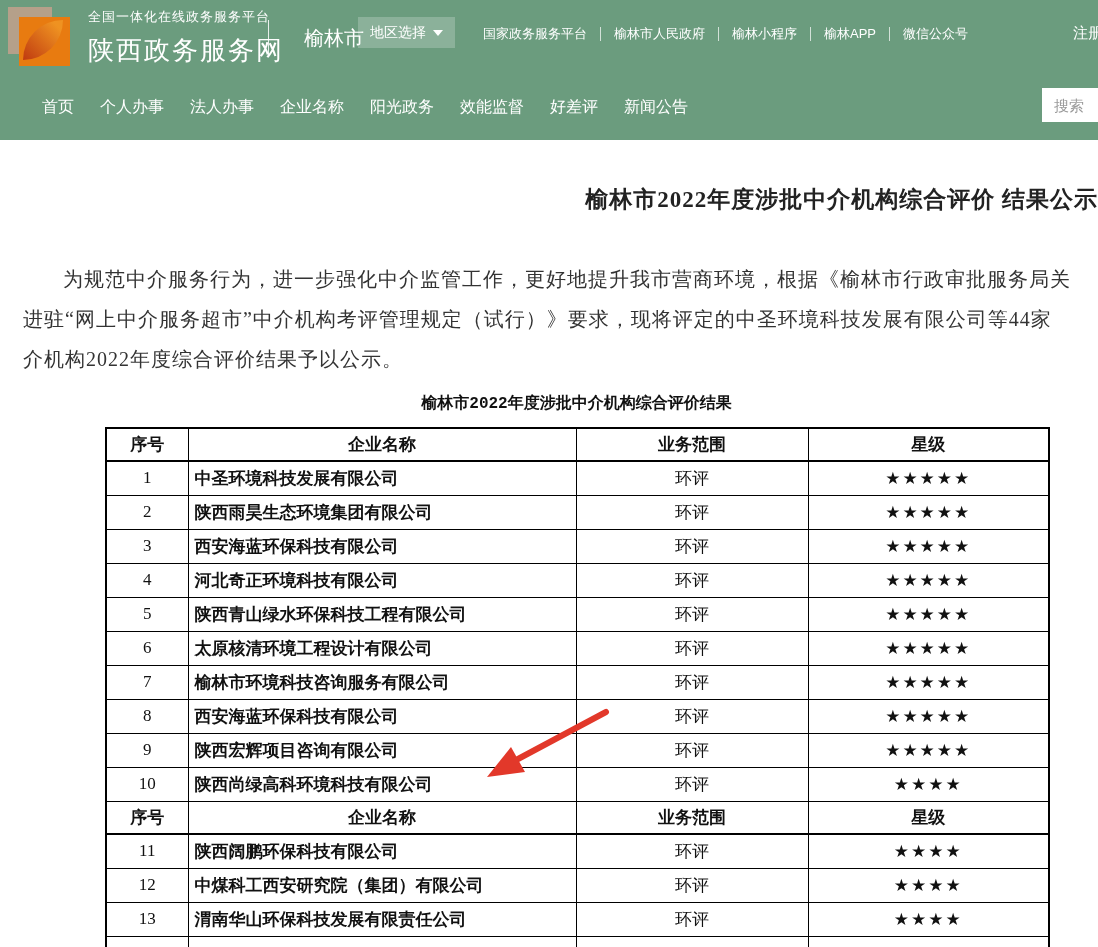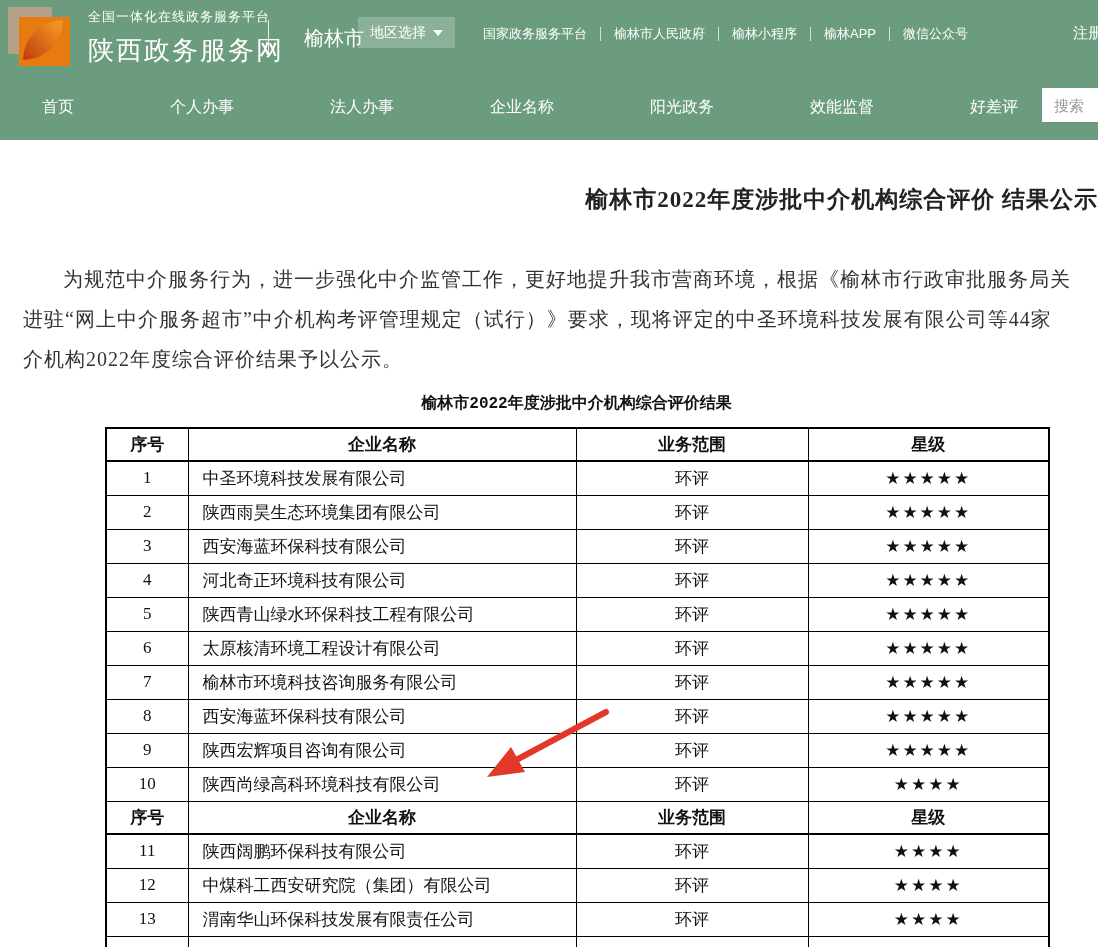--- a/index.html
+++ b/index.html
@@ -36,21 +36,21 @@
     display:flex;align-items:center;gap:7px;cursor:pointer;
     font-family:"Liberation Sans",sans-serif;
   }
   .caret{width:0;height:0;border-left:5px solid transparent;border-right:5px solid transparent;border-top:6px solid #fff;display:inline-block;}
   .toplinks{position:absolute;right:130px;top:25px;display:flex;align-items:center;font-size:13px;white-space:nowrap;}
   .toplinks a{color:#fff;text-decoration:none;}
   .tsep{width:1px;height:14px;background:rgba(255,255,255,.7);margin:0 13px;}
   .register{position:absolute;left:1073px;top:24px;font-size:15px;color:#fff;text-decoration:none;white-space:nowrap;}
 
   
-  .mainnav{position:relative;height:65px;background:var(--green);display:flex;align-items:center;gap:96px;padding-left:42px;}
+  .mainnav{position:relative;height:65px;background:var(--green);display:flex;align-items:center;gap:26px;padding-left:42px;}
   .nav-item{color:#fff;font-size:16px;text-decoration:none;white-space:nowrap;}
   .search-box{
     position:absolute;left:1042px;top:13px;width:120px;height:34px;
     border:none;background:#fff;padding:0 12px;font-size:15px;color:#444;
     font-family:"Liberation Sans",sans-serif;
   }
   .search-box::placeholder{color:#9a9a9a;}
 
   
   .article{position:relative;color:var(--ink);}
@@ -70,21 +70,21 @@
     font-family:Liberation Mono, monospace;
   }
   table.eval{
     margin-top:13px;width:943px;border-collapse:collapse;table-layout:fixed;
     border:2px solid #000;
     font-family:"Liberation Serif","DejaVu Serif",serif;color:#111;
   }
   table.eval th,table.eval td{border:1px solid #000;height:34px;font-size:17px;overflow:hidden;white-space:nowrap;}
   table.eval th{font-weight:bold;text-align:center;border-bottom-width:2px;height:33px;}
   td.c0,td.c2{text-align:center;}
-  td.c1{text-align:left;padding-left:14px;}
+  td.c1{text-align:left;padding-left:6px;font-weight:bold;}
   td.c3{text-align:center;}
   td.stars{font-size:21px;letter-spacing:2px;font-weight:bold;
     font-family:"DejaVu Sans","Liberation Sans",sans-serif;}
 
   
   .arrow-overlay{position:absolute;left:430px;top:515px;width:200px;height:90px;pointer-events:none;}
 </style>
 </head>
 <body>
 

